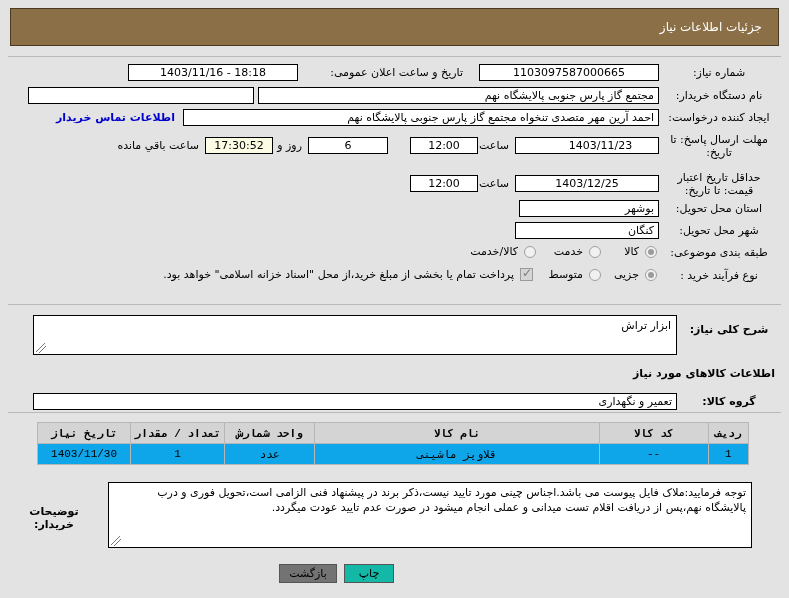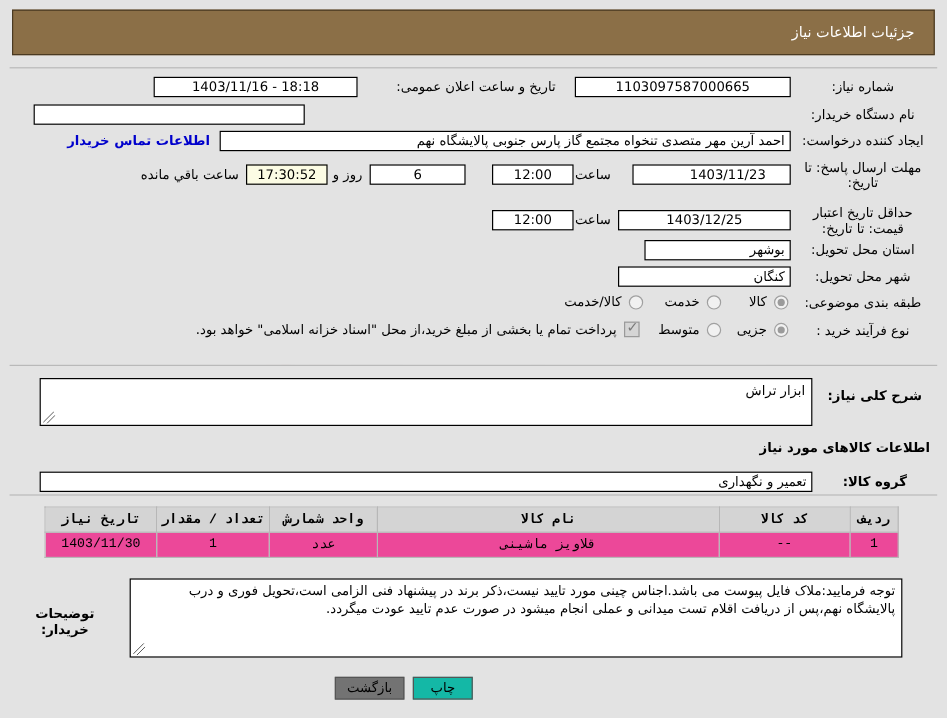--- a/index.html
+++ b/index.html
@@ -198,21 +198,21 @@
     text-align: center;
     padding: 1px 3px;
     font-weight: normal;
     font-family: Liberation Mono, monospace;
   }
   #goods-table thead th {
     background: #d4d4d4;
     font-weight: bold;
     color: #000;
   }
-  #goods-table tbody td { background: #ec4899; }
+  #goods-table tbody td { background: #0ea5e9; }
 
   
   .btn {
     position: absolute;
     box-sizing: border-box;
     height: 19px;
     border: 1px solid #555;
     font-family: "DejaVu Sans", "Liberation Sans", sans-serif;
     font-size: 11px;
     line-height: 17px;
@@ -240,43 +240,44 @@
 
 <div class="panel" id="panel-top">
 
   <div class="lbl" style="right:6px; top:9px;  width:112px;">شماره نیاز:</div>
   <div class="fld" style="right:122px; top:7px; width:180px;">1103097587000665</div>
 
   <div class="plain" style="right:318px; top:9px;">تاریخ و ساعت اعلان عمومی:</div>
   <div class="fld" style="right:483px; top:7px; width:170px;">18:18 - 1403/11/16</div>
 
   <div class="lbl" style="right:6px; top:32px; width:112px;">نام دستگاه خریدار:</div>
+  <div class="fld right" style="right:122px; top:30px; width:401px;">مجتمع گاز پارس جنوبی  پالایشگاه نهم</div>
   <div class="fld right" style="right:527px; top:30px; width:226px;"></div>
 
   <div class="lbl" style="right:6px; top:54px; width:112px;">ایجاد کننده درخواست:</div>
   <div class="fld right" style="right:122px; top:52px; width:476px;">احمد آرین مهر متصدی تنخواه مجتمع گاز پارس جنوبی  پالایشگاه نهم</div>
   <a class="link" style="right:606px; top:54px;" href="#">اطلاعات تماس خریدار</a>
 
   <div class="lbl" style="right:6px; top:76px; width:112px;">مهلت ارسال پاسخ: تا تاریخ:</div>
-  <div class="fld" style="right:122px; top:80px; width:132px;padding-left:31px;">1403/11/23</div>
+  <div class="fld" style="right:122px; top:80px; width:144px;padding-left:31px;">1403/11/23</div>
   <div class="plain" style="right:272px; top:82px;">ساعت</div>
   <div class="fld" style="right:303px; top:80px; width:68px;">12:00</div>
 
   <div class="fld" style="right:393px; top:80px; width:80px;">6</div>
   <div class="plain" style="right:479px; top:82px;">روز و</div>
   <div class="fld cream" style="right:508px; top:80px; width:68px;">17:30:52</div>
   <div class="plain" style="right:582px; top:82px;">ساعت باقي مانده</div>
 
   <div class="lbl" style="right:6px; top:114px; width:112px;">حداقل تاریخ اعتبار قیمت: تا تاریخ:</div>
   <div class="fld" style="right:122px; top:118px; width:144px;">1403/12/25</div>
   <div class="plain" style="right:272px; top:120px;">ساعت</div>
   <div class="fld" style="right:303px; top:118px; width:68px;">12:00</div>
 
   <div class="lbl" style="right:6px; top:145px; width:112px;">استان محل تحویل:</div>
-  <div class="fld right" style="right:122px; top:143px; width:122px;">بوشهر</div>
+  <div class="fld right" style="right:122px; top:143px; width:140px;">بوشهر</div>
 
   <div class="lbl" style="right:6px; top:167px; width:112px;">شهر محل تحویل:</div>
   <div class="fld right" style="right:122px; top:165px; width:144px;">کنگان</div>
 
   <div class="lbl" style="right:6px; top:189px; width:112px;">طبقه بندی موضوعی:</div>
   <div class="radio on" style="right:124px; top:189px;"></div>
   <div class="plain" style="right:142px; top:188px;">کالا</div>
   <div class="radio" style="right:180px; top:189px;"></div>
   <div class="plain" style="right:198px; top:188px;">خدمت</div>
   <div class="radio" style="right:245px; top:189px;"></div>

